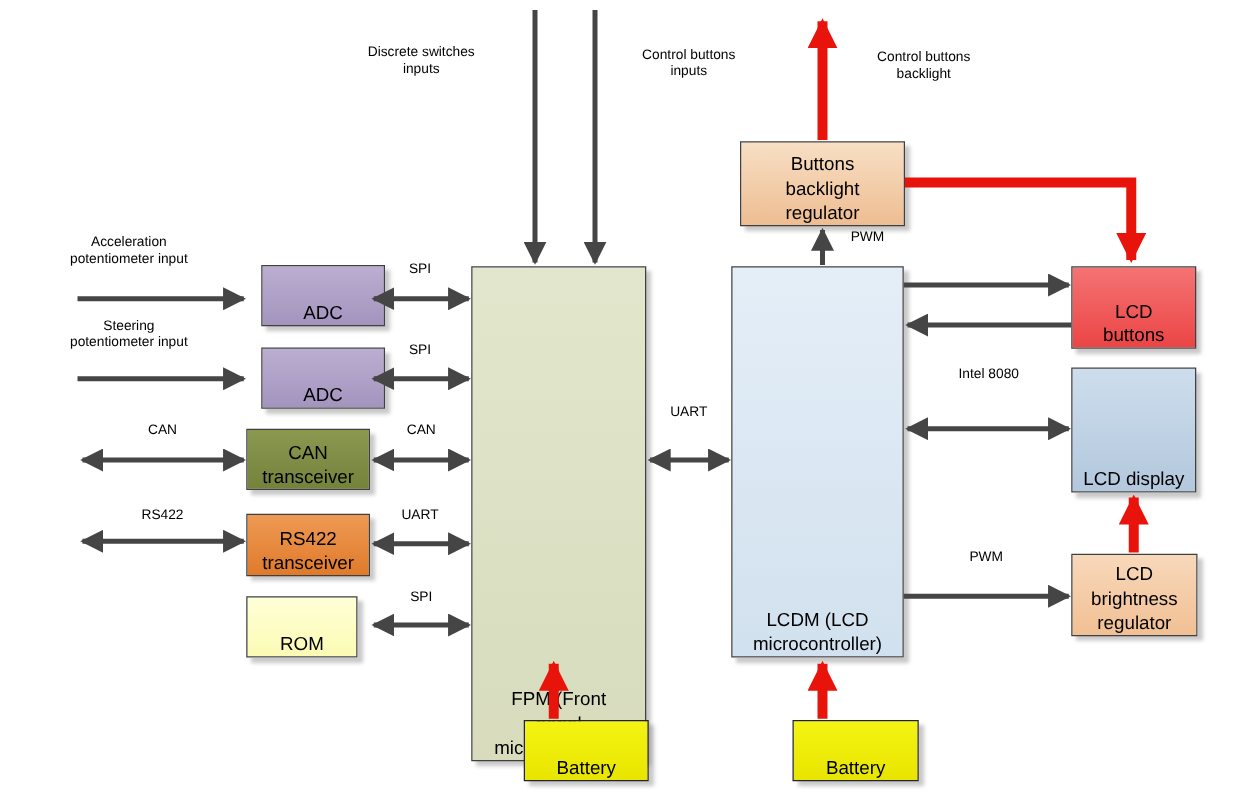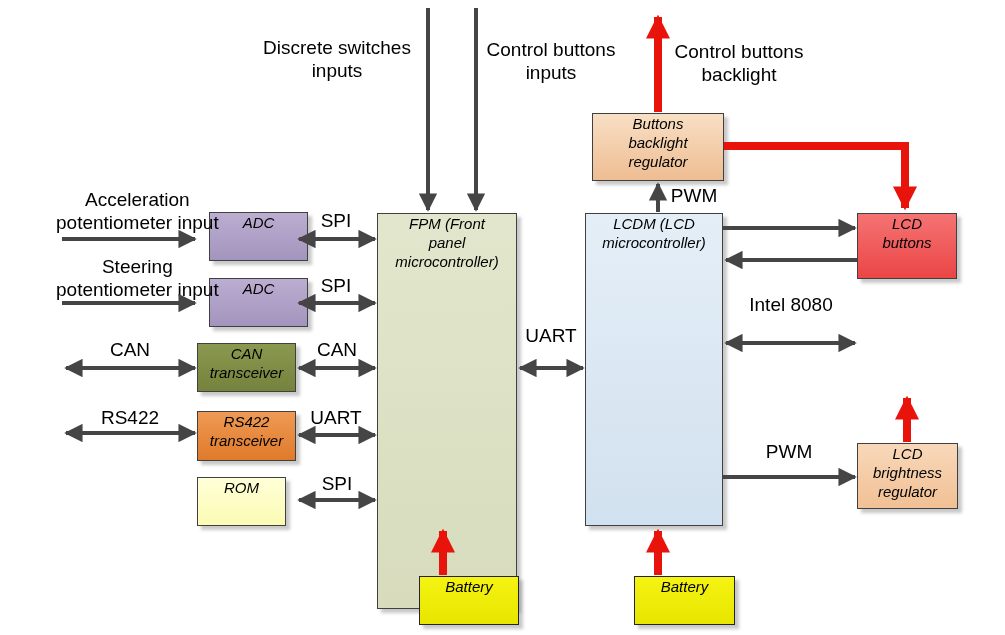--- a/index.html
+++ b/index.html
@@ -2,41 +2,40 @@
 <html><head>
 <meta charset="utf-8">
 <style>
   html,body { margin:0; padding:0; background:#ffffff; }
   .stage {
     position:relative; width:1005px; height:635px; background:#ffffff;
     font-family:"Liberation Sans", sans-serif; color:#000000; overflow:hidden;
   }
   .node {
     position:absolute; box-sizing:border-box;
-    display:flex; align-items:flex-start; justify-content:center;
+    display:flex; align-items:flex-end; justify-content:center;
     text-align:center; font-size:15px; line-height:1.28;
     border:1.5px solid #404040;
     box-shadow:4px 4px 3px rgba(120,120,120,0.4);
     z-index:1;
-    font-style:italic;
   }
   .node span { white-space:pre-line; }
   .purple   { background:linear-gradient(#bcaed1, #a294bd);margin-left:12px; }
   .olive    { background:linear-gradient(#8a9850, #74823c); }
   .orange   { background:linear-gradient(#ee9a55, #e07a2a); }
   .cream    { background:linear-gradient(#ffffd8, #fbfbb4); }
   .sage     { background:linear-gradient(#e2e6cc, #d8dcbd); }
   .ltblue   { background:linear-gradient(#e4eef7, #d2e1ef); }
   .peach    { background:linear-gradient(#f8dfc4, #eebd92); }
   .peach2   { background:linear-gradient(#f8d8ba, #f1c094); }
   .redbox   { background:linear-gradient(#f57373, #eb4545); }
   .bluegray { background:linear-gradient(#cddded, #b3c8dd); }
   .yellow   { background:linear-gradient(#f4f312, #e8e600); border-color:#242424;margin-left:26px; }
   .lbl {
-    position:absolute; font-size:19px; line-height:1.22;
+    position:absolute; font-size:11px; line-height:1.22;
     text-align:center; white-space:pre-line; z-index:2;
     transform:translateX(-50%);
   }
   .lbl.left-align { transform:none; text-align:center;margin-left:21px; }
   svg.wires { position:absolute; left:0; top:0; z-index:5; pointer-events:none; }
 </style>
 </head>
 <body>
 
 <div class="stage">
@@ -71,20 +70,23 @@
 
   <div class="node peach" style="left:592px;top:113px;width:132px;height:68px">
     <span>Buttons
 backlight
 regulator</span>
   </div>
 
   <div class="node redbox" style="left:857px;top:213px;width:100px;height:66px">
     <span>LCD
 buttons</span>
+  </div>
+  <div class="node bluegray" style="left:857px;top:294px;width:100px;height:100px">
+    <span>LCD display</span>
   </div>
   <div class="node peach2" style="left:857px;top:443px;width:101px;height:66px">
     <span>LCD
 brightness
 regulator</span>
   </div>
 
   <div class="node yellow" style="left:393px;top:576px;width:100px;height:49px">
     <span>Battery</span>
   </div>

